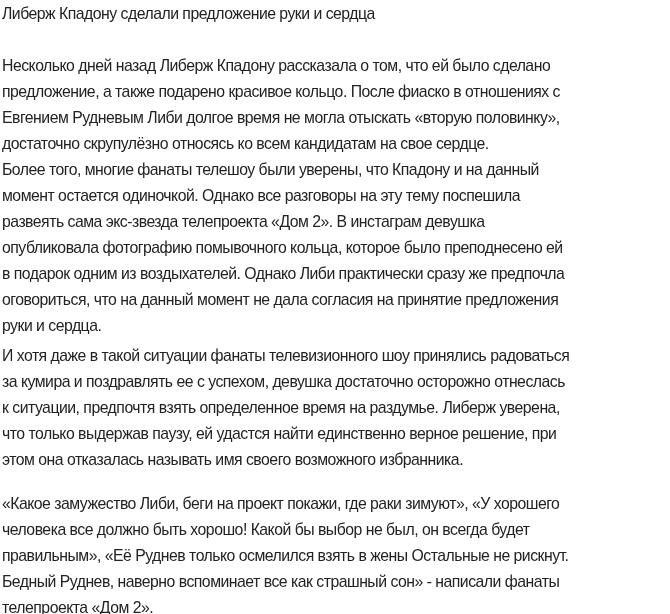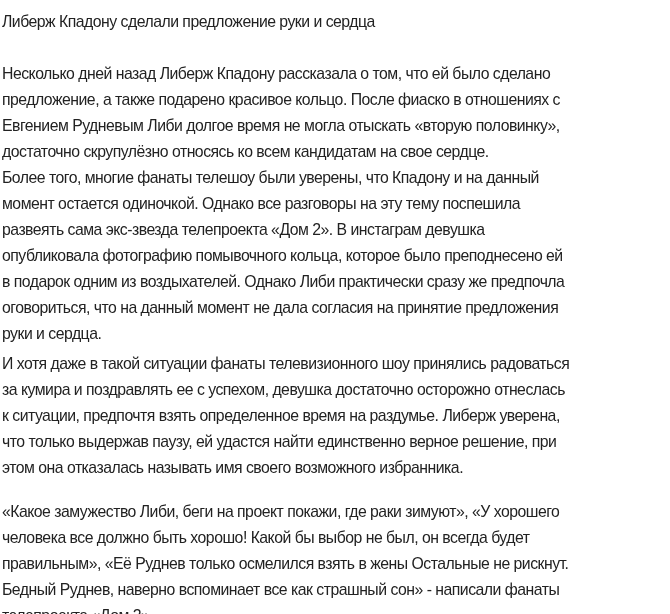--- a/index.html
+++ b/index.html
@@ -1,21 +1,21 @@
 <!DOCTYPE html>
 <html><head>
   <meta charset="utf-8">
   <style>
     html, body { margin: 0; padding: 0; background: #ffffff; }
     body {
       width: 670px; height: 614px; overflow: hidden;
       font-family: "Liberation Sans", "DejaVu Sans", sans-serif;
       color: #222222;
     }
-    .page { position: relative; width: 670px; height: 546px; margin-top: 8px; }
+    .page { position: relative; width: 670px; height: 546px; }
     .line {
       position: absolute; left: 2px;
       font-size: 17px; line-height: 26px; height: 26px;
       white-space: nowrap;
       letter-spacing: -0.55px;
       transform-origin: 0 50%;
       transform: scaleX(0.93);
     }
   </style>
 </head>

